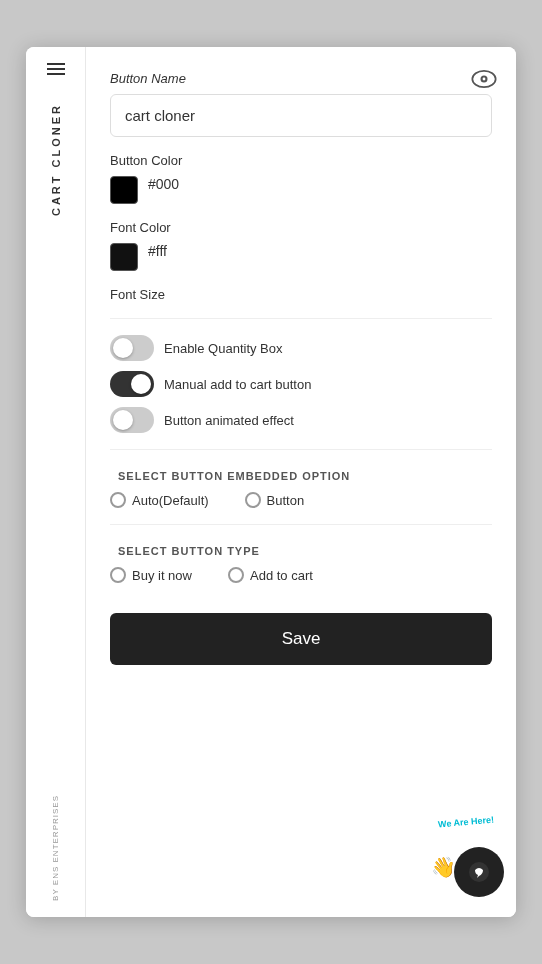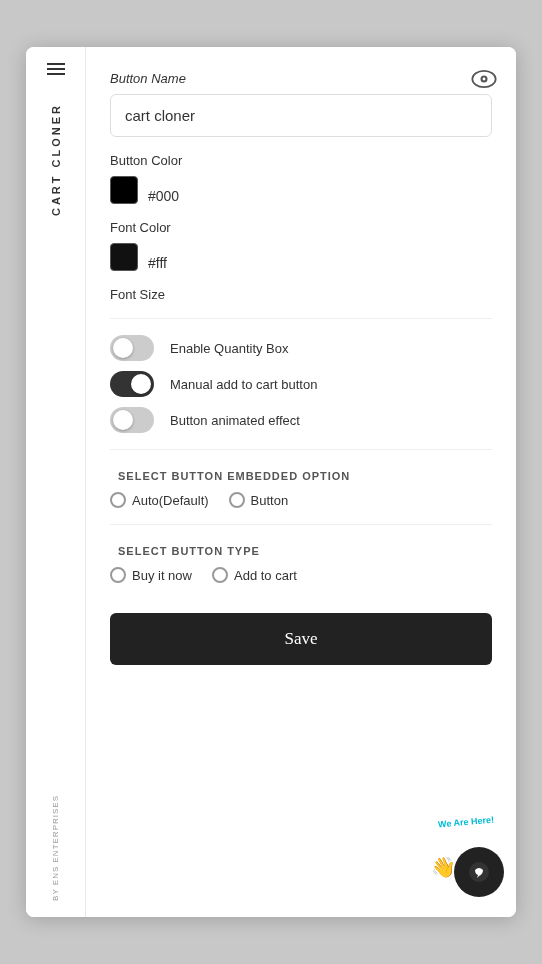--- a/index.html
+++ b/index.html
@@ -101,39 +101,39 @@
       border: 1px solid #ddd;
       border-radius: 6px;
       padding: 12px 14px;
       font-size: 15px;
       color: #333;
       outline: none;
       background: #fff;
     }
     .color-row {
       display: flex;
-      align-items: flex-end;
+      align-items: flex-start;
       gap: 10px;
       margin-top: 3px;
     }
     .color-swatch {
       width: 28px;
       height: 28px;
       border-radius: 4px;
       border: 1px solid #555;
       cursor: pointer;
     }
     .color-value {
       font-size: 14px;
       color: #333;
     }
     .toggle-row {
       display: flex;
       align-items: center;
-      gap: 16px;
+      gap: 10px;
       margin: 10px 0;
     }
     .toggle {
       width: 44px;
       height: 26px;
       border-radius: 13px;
       position: relative;
       cursor: pointer;
       transition: background 0.2s;
     }
@@ -165,21 +165,21 @@
       letter-spacing: 1px;
       color: #555;
       text-transform: uppercase;
       margin-top: 20px;
       margin-bottom: 10px;
       margin-left: 8px;
     }
     .radio-row {
       display: flex;
       align-items: flex-start;
-      gap: 20px;
+      gap: 36px;
       margin-bottom: 6px;
     }
     .radio-option {
       display: flex;
       align-items: center;
       gap: 6px;
       cursor: pointer;
     }
     .radio-circle {
       width: 16px;
@@ -197,21 +197,20 @@
       width: 100%;
       padding: 16px;
       background: #222;
       color: #fff;
       border: none;
       border-radius: 6px;
       font-size: 17px;
       font-weight: 500;
       cursor: pointer;
       margin-top: 24px;
-      font-family: Liberation Serif, serif;
     }
     .divider {
       height: 1px;
       background: #eee;
       margin: 16px 0;
     }
     .chat-bubble {
       position: absolute;
       bottom: 20px;
       right: 12px;

